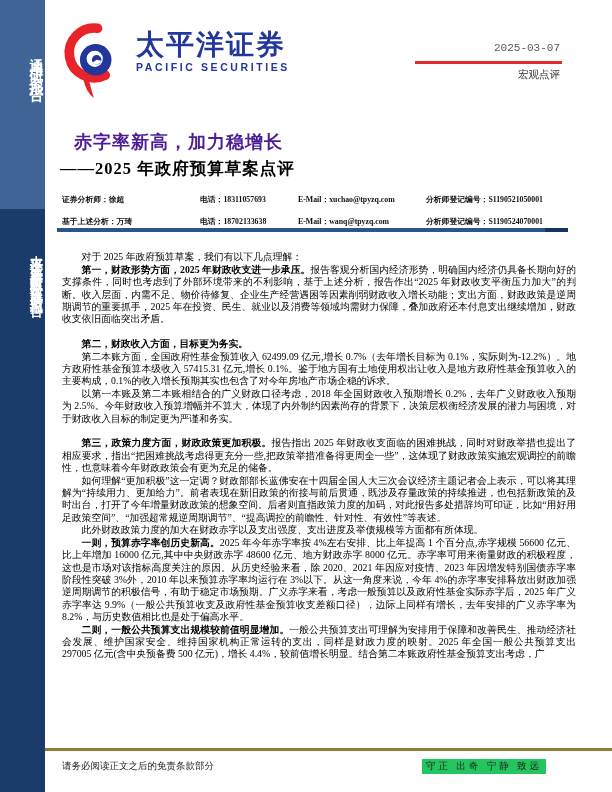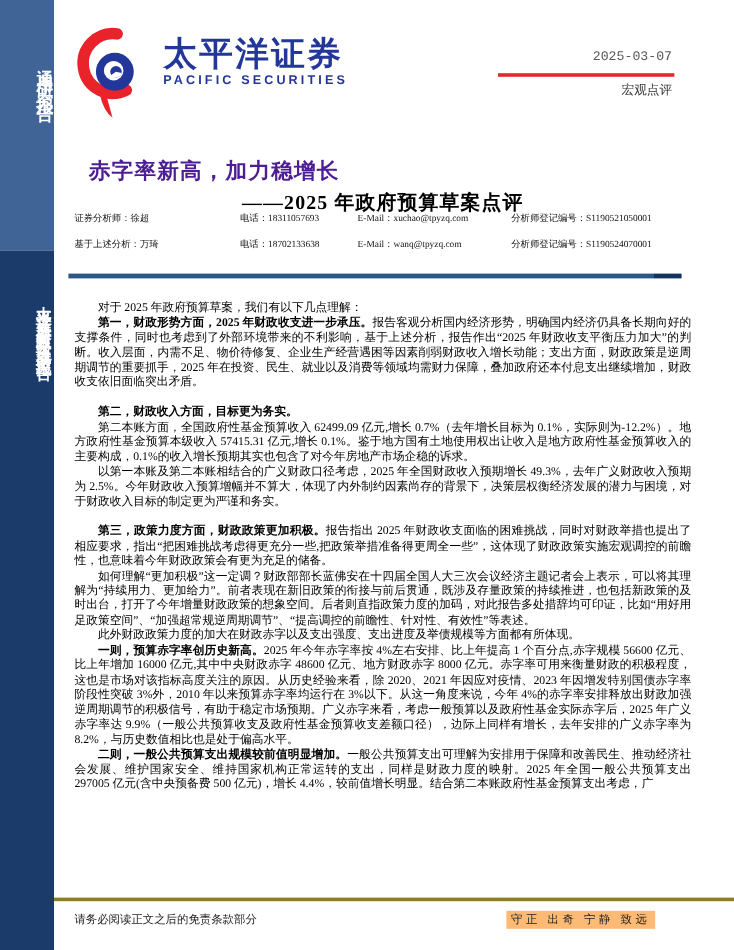--- a/index.html
+++ b/index.html
@@ -37,25 +37,25 @@
   }
   .header-type{
     position:absolute;right:52px;top:68px;font-size:10.5px;color:#333333;
   }
   
   .report-title{
     position:absolute;left:74px;top:130px;font-size:18px;font-weight:700;color:#4c1d95;
     letter-spacing:1px;margin:0;
   }
   .report-subtitle{
-    position:absolute;left:60px;top:158px;width:518px;text-align:center;
+    position:absolute;left:60px;top:158px;width:518px;text-align:left;
     font-size:16.5px;font-weight:600;color:#000;letter-spacing:1px;
   }
   
-  .analysts{position:absolute;left:62px;top:170px;width:510px;font-size:7.8px;color:#111;}
+  .analysts{position:absolute;left:62px;top:188px;width:510px;font-size:7.8px;color:#111;font-weight:bold;}
   .analyst-row{display:grid;grid-template-columns:138px 98px 128px 1fr;height:22px;align-items:center;}
   .analyst-row .cell{white-space:nowrap;}
   
   .divider-bar{
     position:absolute;left:57px;top:228px;width:511px;height:4px;
     background:linear-gradient(90deg,#2a5886 0,#2a5886 95.5%,#14345e 95.5%,#14345e 100%);
   }
   
   .body-text{
     position:absolute;left:62px;top:239px;width:514px;
@@ -67,21 +67,21 @@
   .para.bold-all{font-weight:bold;}
   
   .footer-goldline{
     position:absolute;left:45px;top:748px;width:567px;height:2.5px;background:#8e7c33;
   }
   .footer-disclaimer{
     position:absolute;left:62px;top:760px;font-size:9.5px;color:#222;
   }
   .footer-motto{
     position:absolute;right:66px;top:759px;font-size:9.5px;color:#222;
-    background:#fdba74;padding:1px 4px;letter-spacing:3px;
+    background:#22c55e;padding:1px 4px;letter-spacing:3px;
   }
 </style>
 </head>
 <body>
 
 <div class="sidebar-top">
   <span class="v-text top">通用研究报告</span>
 </div>
 <div class="sidebar-bottom">
   <span class="v-text bottom">太平洋证券股份有限公司证券研究报告</span>
@@ -124,21 +124,21 @@
     </div>
   </div>
 
 <div class="divider-bar"></div>
 
 <div class="body-text">
     <p class="para gap"><span>对于 2025 年政府预算草案，我们有以下几点理解：</span></p>
     <p class="para"><b class="lead">第一，财政形势方面，2025 年财政收支进一步承压。</b><span>报告客观分析国内经济形势，明确国内经济仍具备长期向好的支撑条件，同时也考虑到了外部环境带来的不利影响，基于上述分析，报告作出“2025 年财政收支平衡压力加大”的判断。收入层面，内需不足、物价待修复、企业生产经营遇困等因素削弱财政收入增长动能；支出方面，财政政策是逆周期调节的重要抓手，2025 年在投资、民生、就业以及消费等领域均需财力保障，叠加政府还本付息支出继续增加，财政收支依旧面临突出矛盾。</span></p>
     <p class="para gap"><b class="lead">第二，财政收入方面，目标更为务实。</b><span></span></p>
     <p class="para"><span>第二本账方面，全国政府性基金预算收入 62499.09 亿元,增长 0.7%（去年增长目标为 0.1%，实际则为-12.2%）。地方政府性基金预算本级收入 57415.31 亿元,增长 0.1%。鉴于地方国有土地使用权出让收入是地方政府性基金预算收入的主要构成，0.1%的收入增长预期其实也包含了对今年房地产市场企稳的诉求。</span></p>
-    <p class="para"><span>以第一本账及第二本账相结合的广义财政口径考虑，2025 年全国财政收入预期增长 49.3%，去年广义财政收入预期为 2.5%。今年财政收入预算增幅并不算大，体现了内外制约因素尚存的背景下，决策层权衡经济发展的潜力与困境，对于财政收入目标的制定更为严谨和务实。</span></p>
+    <p class="para"><span>以第一本账及第二本账相结合的广义财政口径考虑，2018 年全国财政收入预期增长 0.2%，去年广义财政收入预期为 2.5%。今年财政收入预算增幅并不算大，体现了内外制约因素尚存的背景下，决策层权衡经济发展的潜力与困境，对于财政收入目标的制定更为严谨和务实。</span></p>
     <p class="para gap"><b class="lead">第三，政策力度方面，财政政策更加积极。</b><span>报告指出 2025 年财政收支面临的困难挑战，同时对财政举措也提出了相应要求，指出“把困难挑战考虑得更充分一些,把政策举措准备得更周全一些”，这体现了财政政策实施宏观调控的前瞻性，也意味着今年财政政策会有更为充足的储备。</span></p>
     <p class="para"><span>如何理解“更加积极”这一定调？财政部部长蓝佛安在十四届全国人大三次会议经济主题记者会上表示，可以将其理解为“持续用力、更加给力”。前者表现在新旧政策的衔接与前后贯通，既涉及存量政策的持续推进，也包括新政策的及时出台，打开了今年增量财政政策的想象空间。后者则直指政策力度的加码，对此报告多处措辞均可印证，比如“用好用足政策空间”、“加强超常规逆周期调节”、“提高调控的前瞻性、针对性、有效性”等表述。</span></p>
     <p class="para"><span>此外财政政策力度的加大在财政赤字以及支出强度、支出进度及举债规模等方面都有所体现。</span></p>
     <p class="para"><b class="lead">一则，预算赤字率创历史新高。</b><span>2025 年今年赤字率按 4%左右安排、比上年提高 1 个百分点,赤字规模 56600 亿元、比上年增加 16000 亿元,其中中央财政赤字 48600 亿元、地方财政赤字 8000 亿元。赤字率可用来衡量财政的积极程度，这也是市场对该指标高度关注的原因。从历史经验来看，除 2020、2021 年因应对疫情、2023 年因增发特别国债赤字率阶段性突破 3%外，2010 年以来预算赤字率均运行在 3%以下。从这一角度来说，今年 4%的赤字率安排释放出财政加强逆周期调节的积极信号，有助于稳定市场预期。广义赤字来看，考虑一般预算以及政府性基金实际赤字后，2025 年广义赤字率达 9.9%（一般公共预算收支及政府性基金预算收支差额口径），边际上同样有增长，去年安排的广义赤字率为 8.2%，与历史数值相比也是处于偏高水平。</span></p>
     <p class="para"><b class="lead">二则，一般公共预算支出规模较前值明显增加。</b><span>一般公共预算支出可理解为安排用于保障和改善民生、推动经济社会发展、维护国家安全、维持国家机构正常运转的支出，同样是财政力度的映射。2025 年全国一般公共预算支出 297005 亿元(含中央预备费 500 亿元)，增长 4.4%，较前值增长明显。结合第二本账政府性基金预算支出考虑，广</span></p>
   </div>
 
 <div class="footer-goldline"></div>
 <div class="footer-disclaimer">请务必阅读正文之后的免责条款部分</div>
 <div class="footer-motto">守正 出奇 宁静 致远</div>

